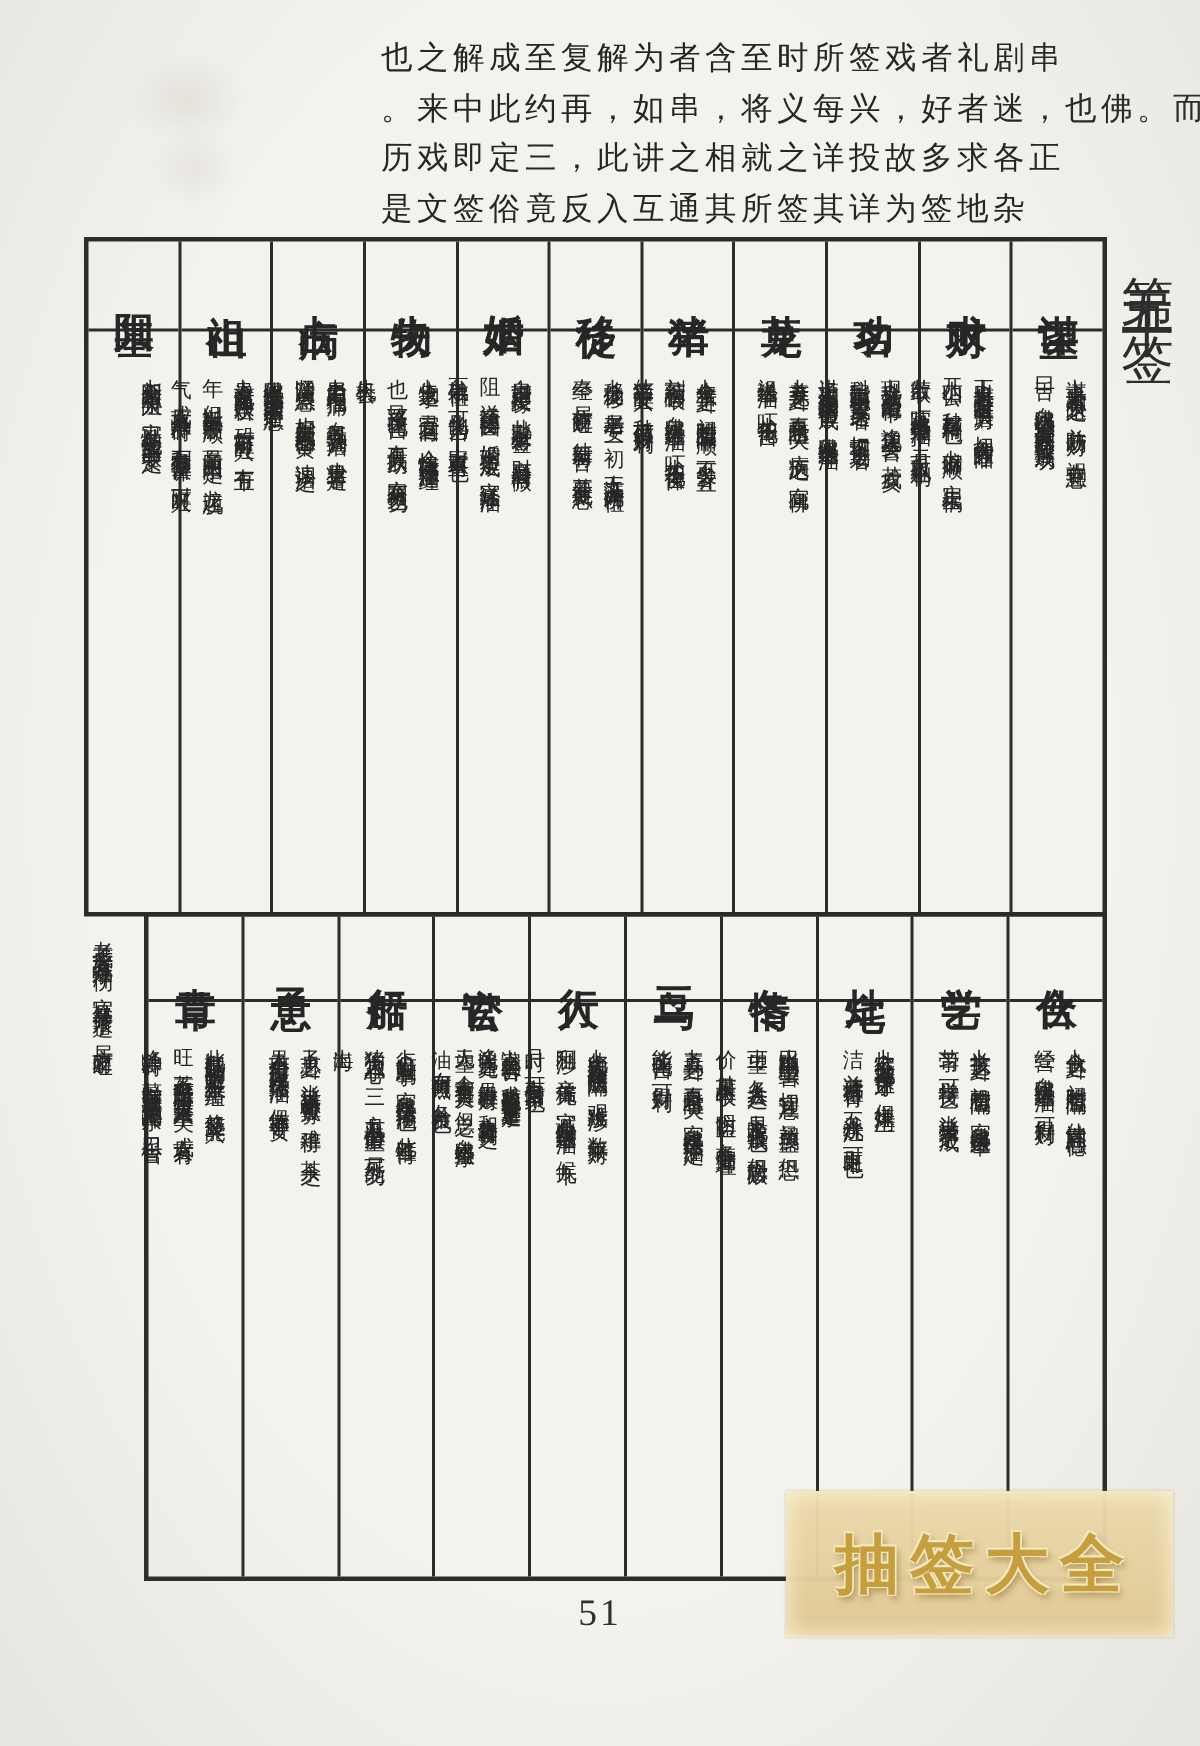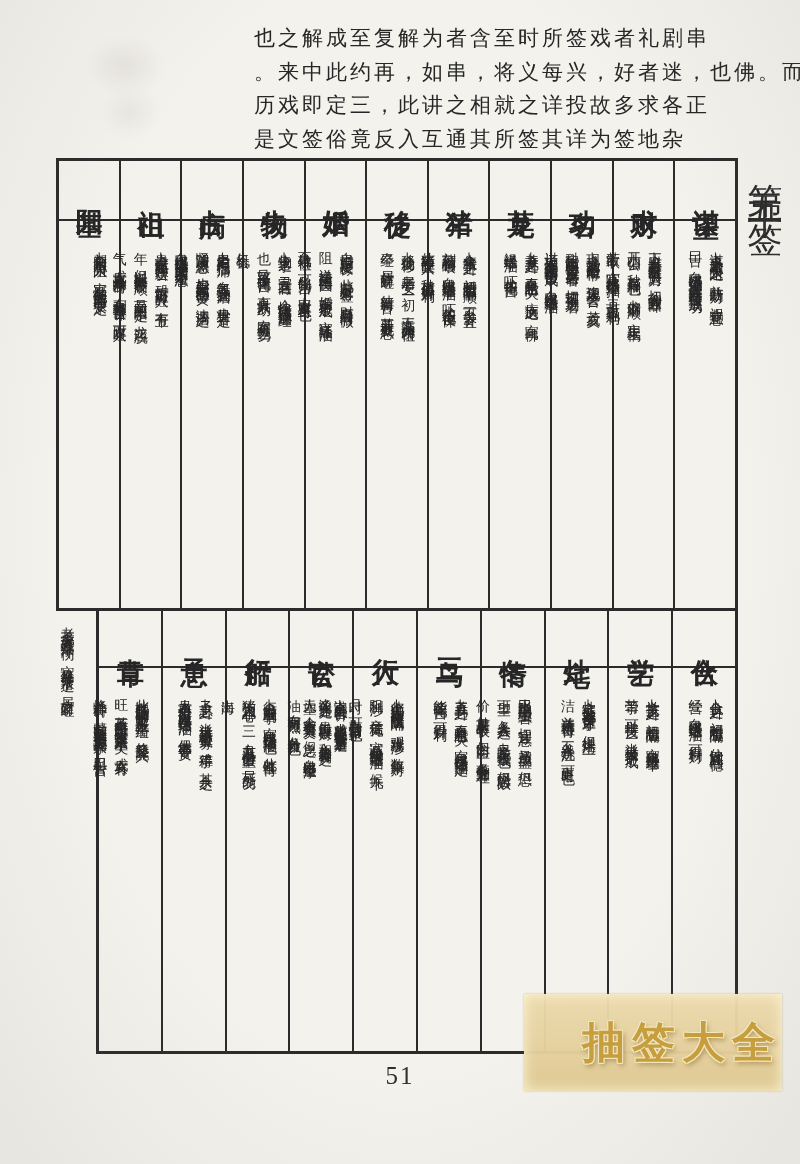--- a/index.html
+++ b/index.html
@@ -51,21 +51,21 @@
   .col-body.dense{line-height:15.5px;letter-spacing:1.2px;font-size:13.5px;padding-right:4px;}
   .margin-note{
     position:absolute;left:58px;top:616px;height:436px;
     writing-mode:vertical-rl;text-orientation:upright;
     font-size:14px;letter-spacing:2.2px;white-space:pre-line;
   }
   .banner{
     position:absolute;left:524px;top:994px;width:258px;height:97px;z-index:6;
     background:linear-gradient(180deg,rgba(236,218,173,.97) 0%,rgba(228,207,156,.97) 60%,rgba(222,200,146,.97) 100%);
     box-shadow:inset 0 0 14px rgba(255,248,220,.9), 0 0 2px rgba(160,130,70,.4);
-    display:flex;align-items:center;justify-content:flex-end;
+    display:flex;align-items:center;justify-content:center;
   }
   .banner-text{
     font-size:43px;font-weight:bold;letter-spacing:7px;padding-left:7px;
     color:#c79e3e;
     text-shadow:
       1px 1px 0 #f3e7c0,-1px -1px 0 #f3e7c0,1px -1px 0 #f3e7c0,-1px 1px 0 #f3e7c0,
       2px 3px 5px rgba(125,92,28,.55);
   }
   .page-number{
     position:absolute;left:0;top:1062px;width:800px;text-align:center;

